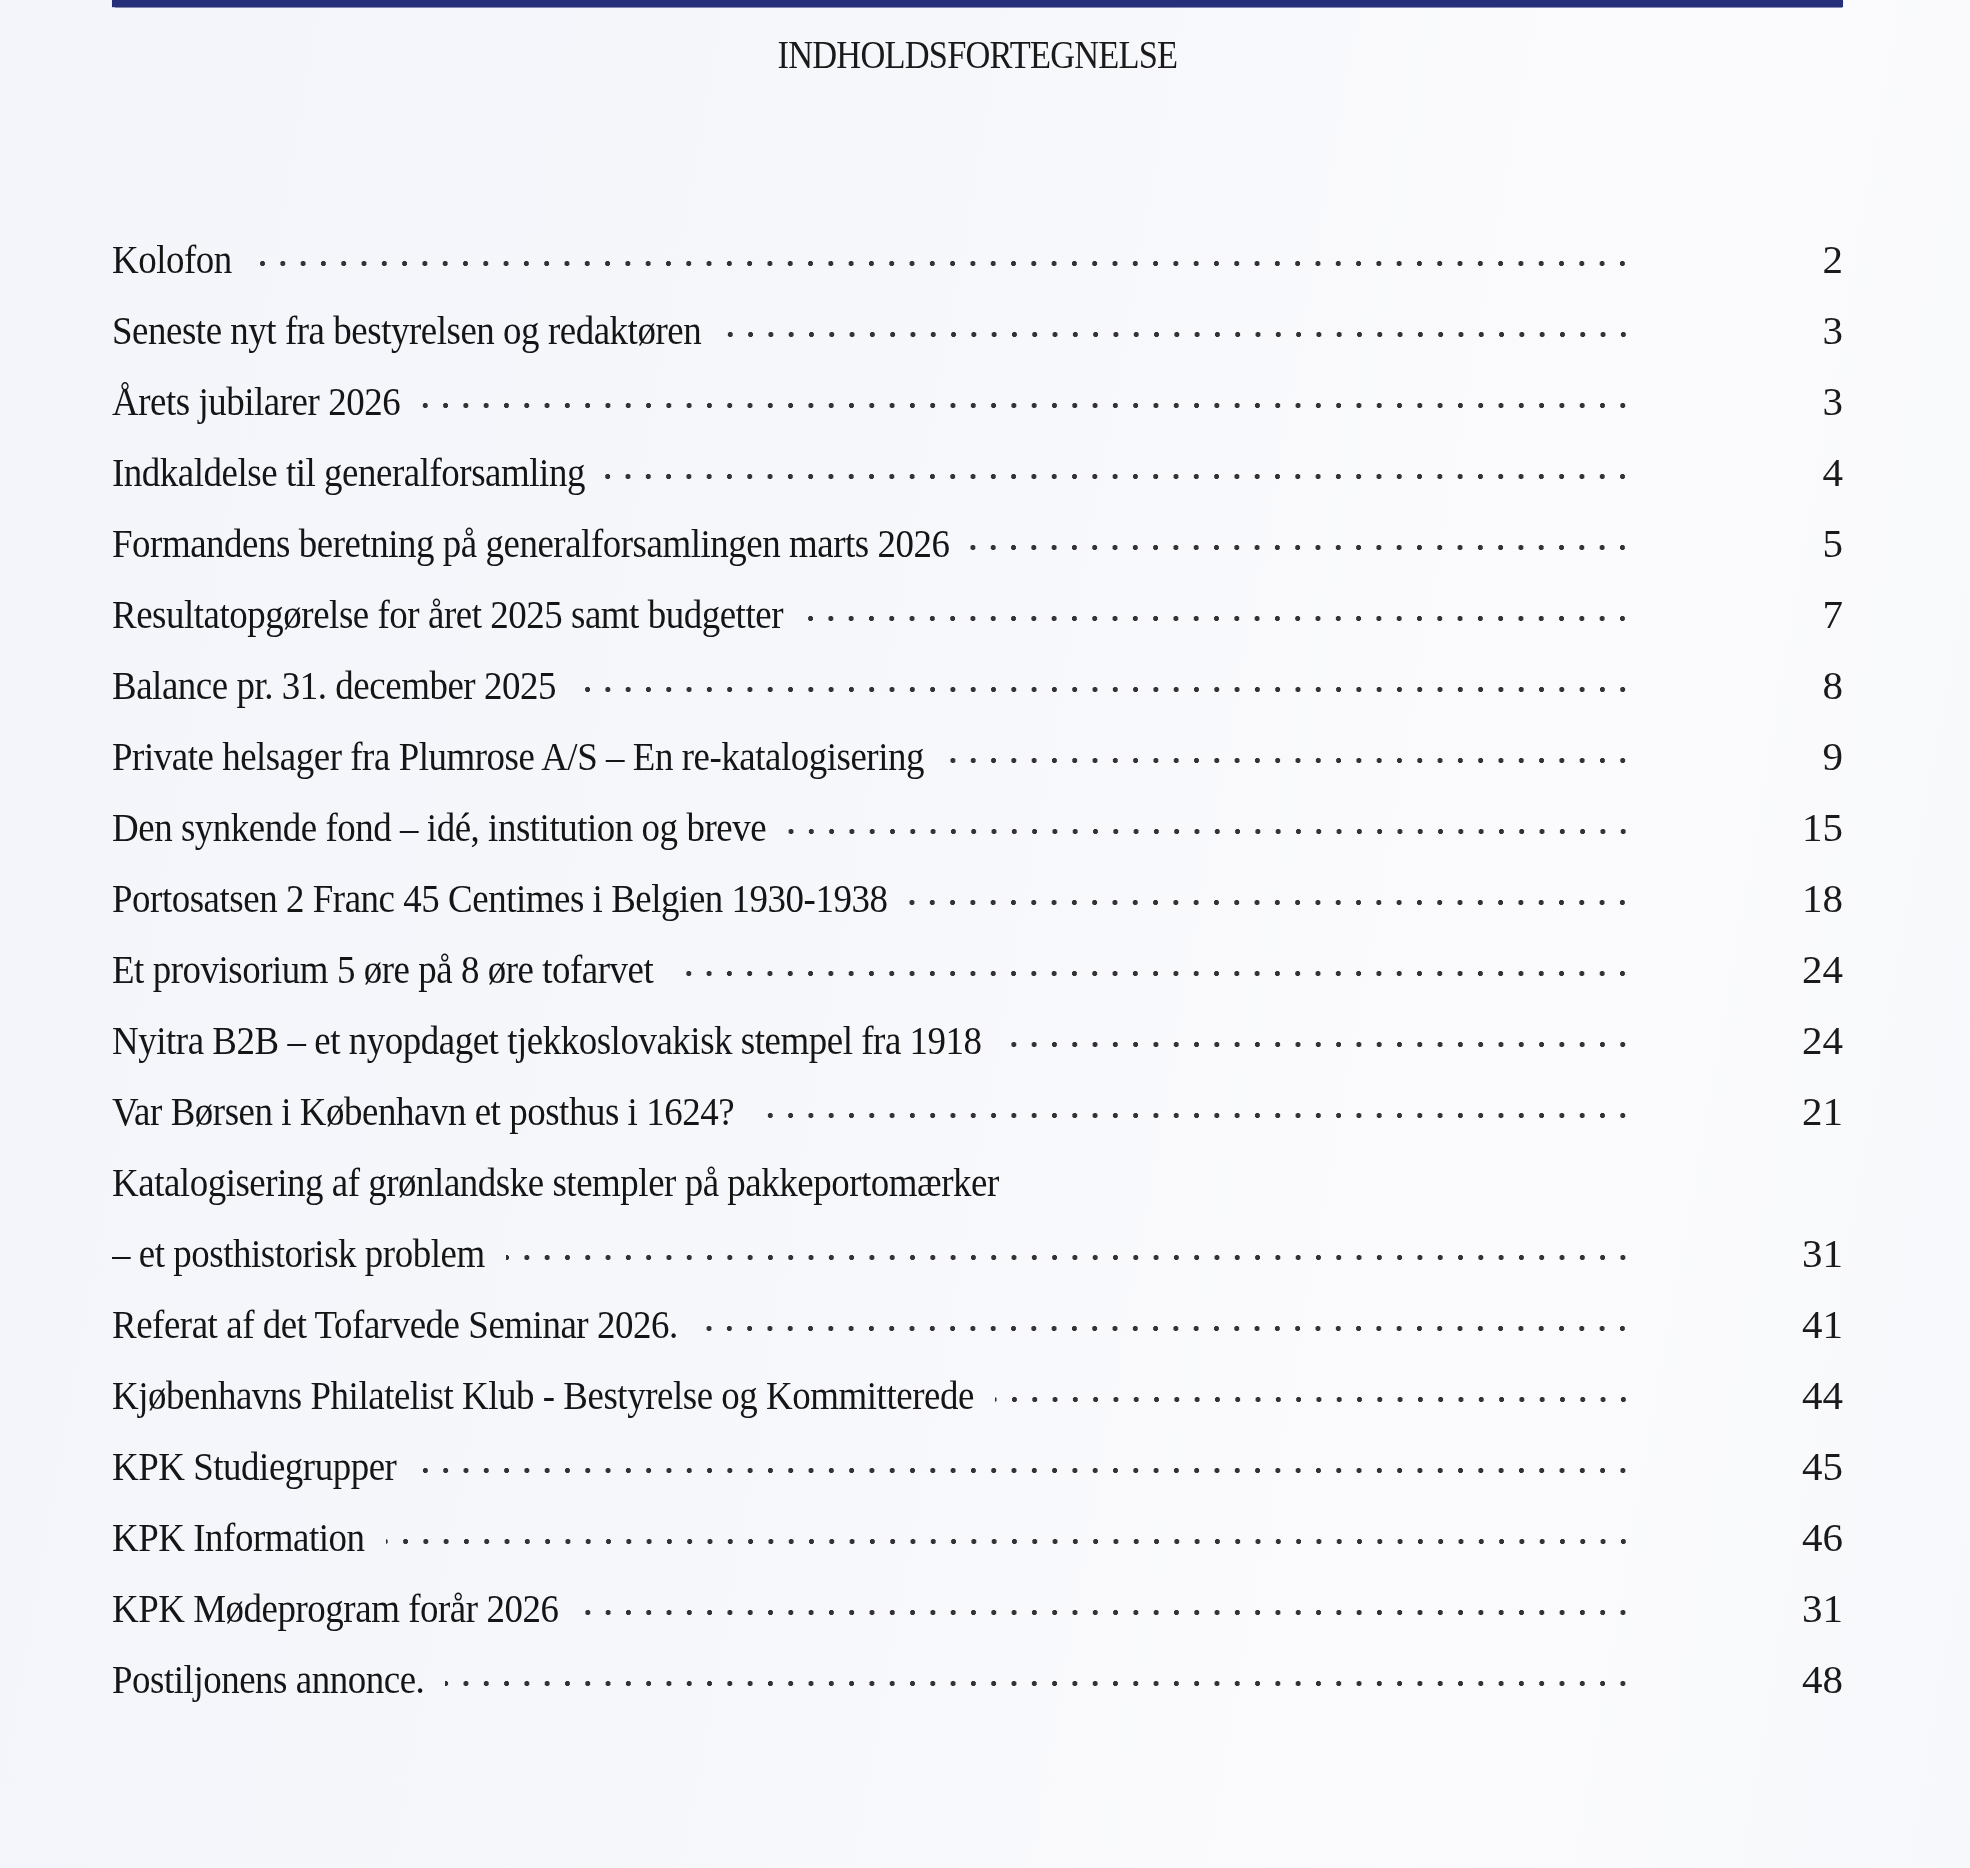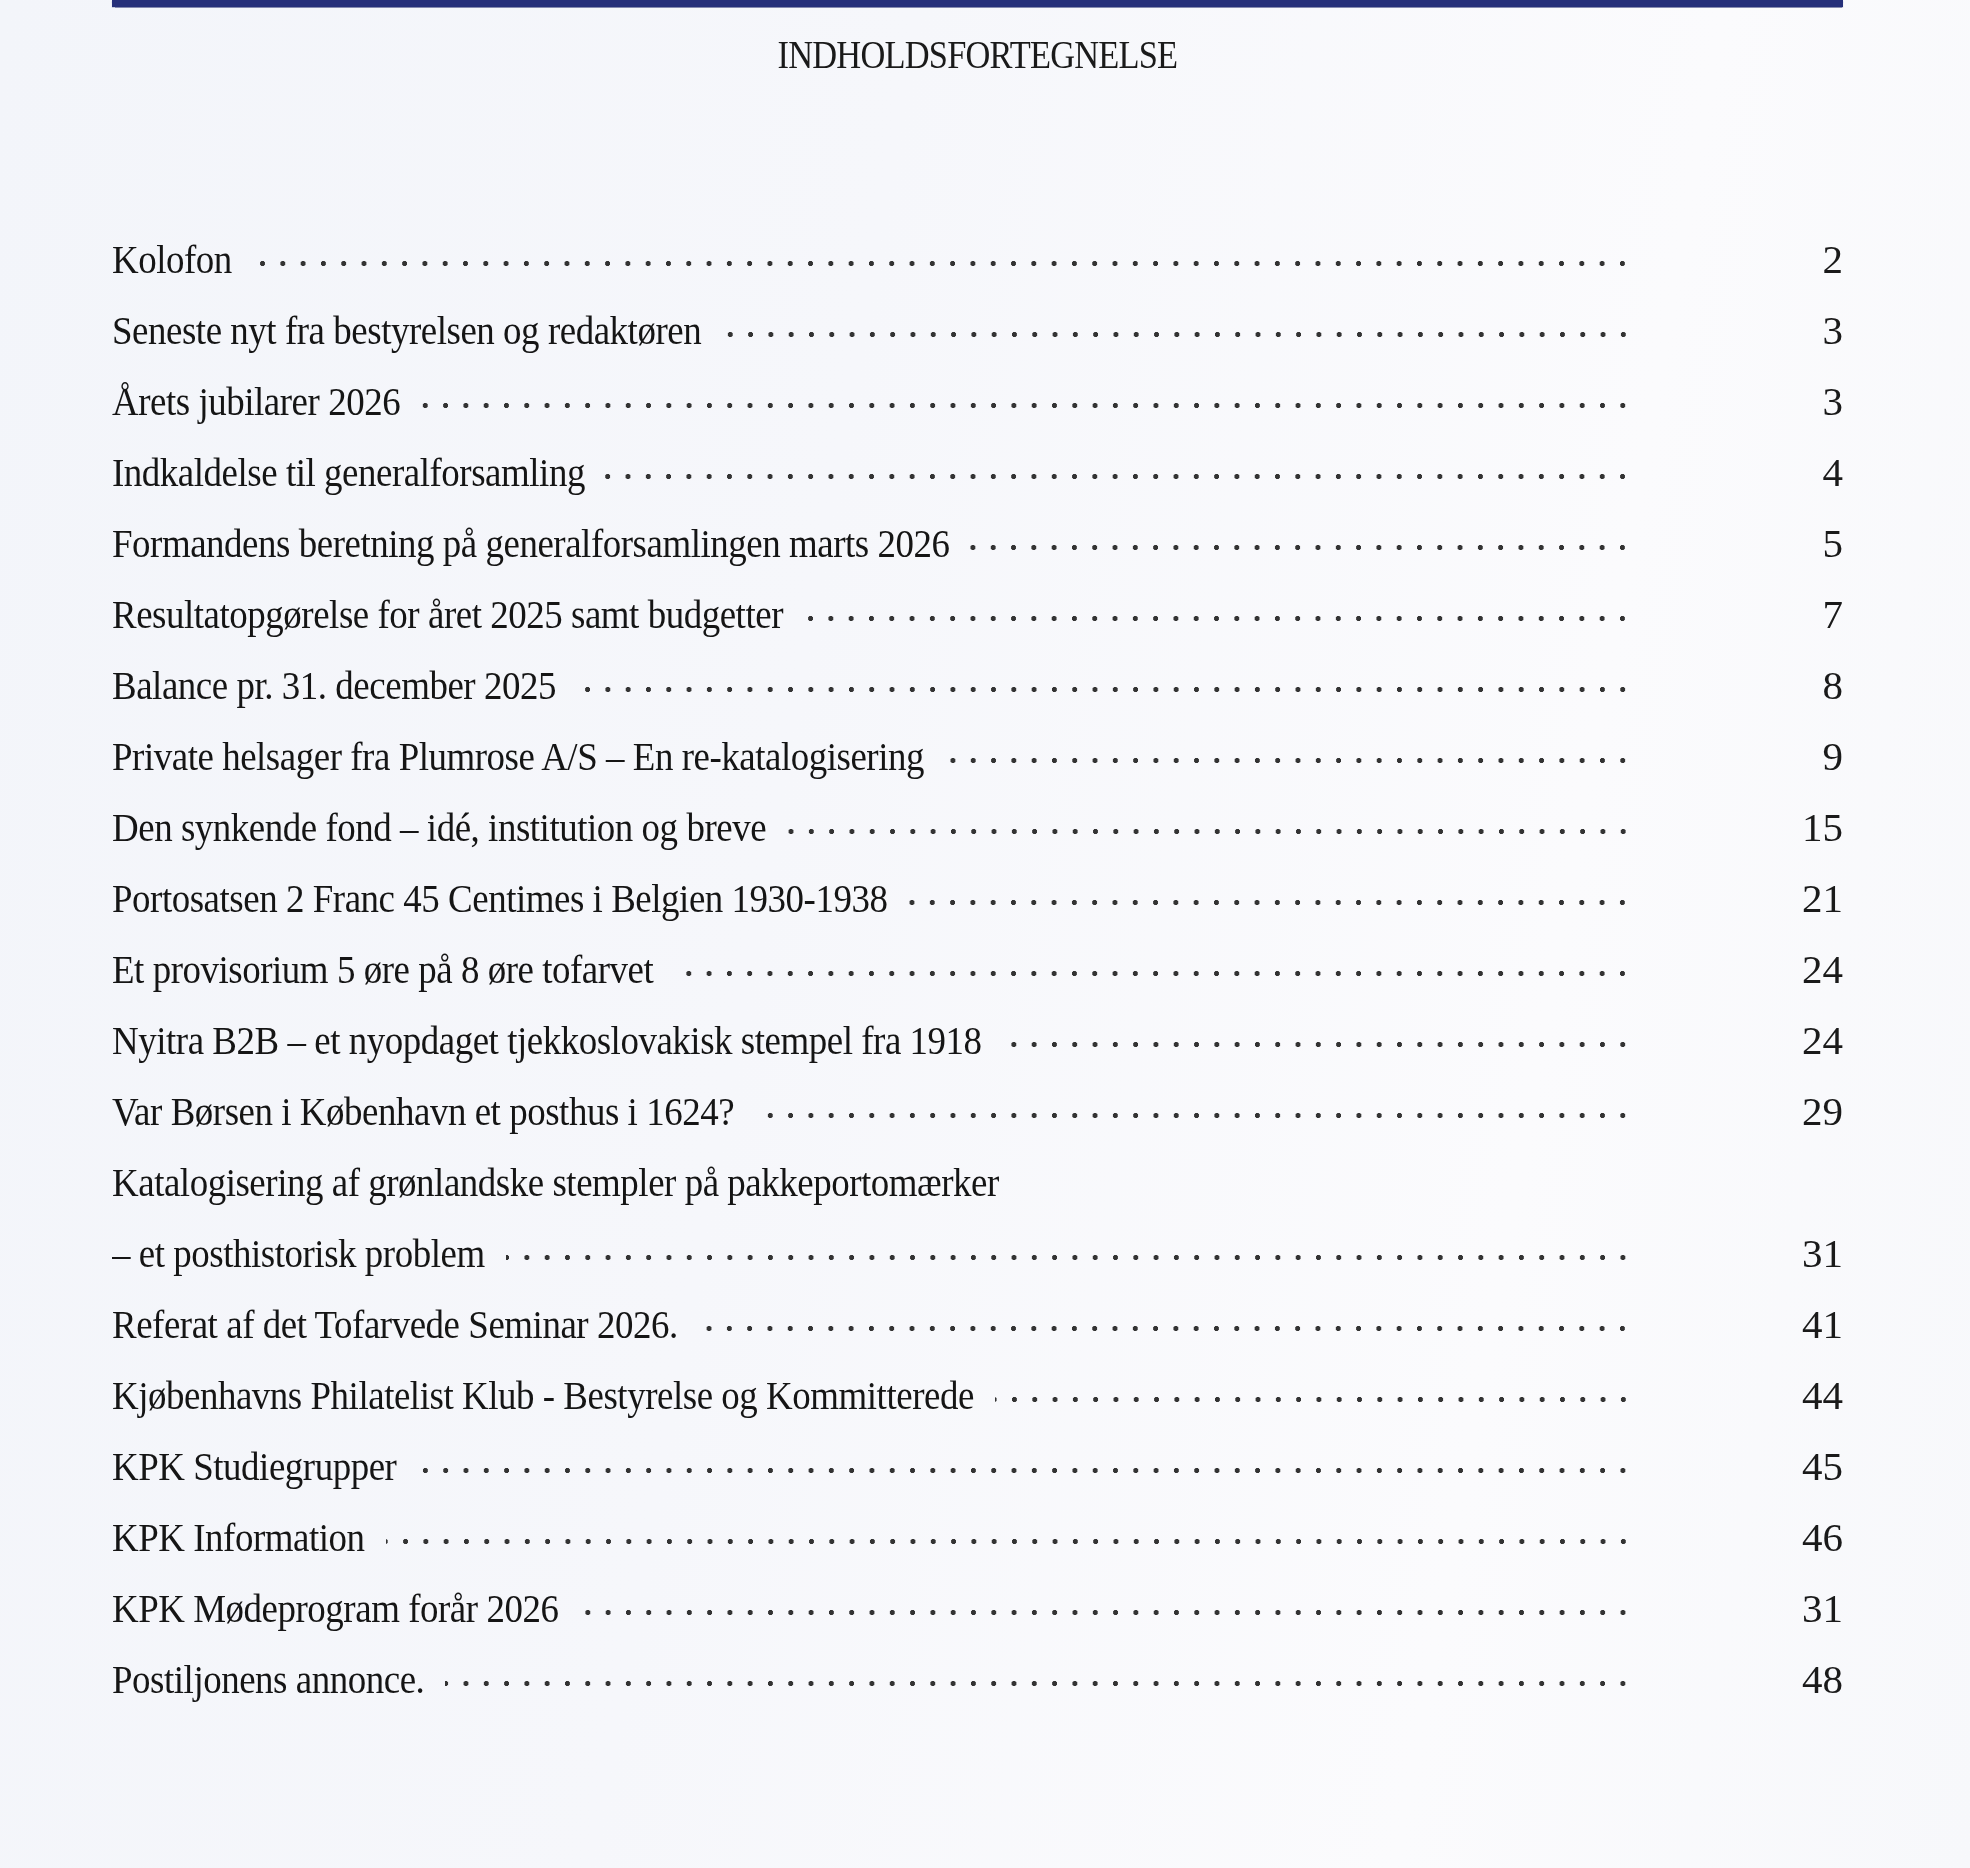--- a/index.html
+++ b/index.html
@@ -155,43 +155,43 @@
         <span class="label" style="margin-right: -73px;">Den synkende fond – idé, institution og breve</span>
         <span class="leader"></span>
       </div>
       <span class="page">15</span>
     </div>
   <div class="row">
       <div class="label-wrap">
         <span class="label" style="margin-right: -87px;">Portosatsen 2 Franc 45 Centimes i Belgien 1930-1938</span>
         <span class="leader"></span>
       </div>
+      <span class="page">18</span>
+    </div>
+  <div class="row">
+      <div class="label-wrap">
+        <span class="label" style="margin-right: -61px;">Et provisorium 5 øre på 8 øre tofarvet</span>
+        <span class="leader"></span>
+      </div>
+      <span class="page">24</span>
+    </div>
+  <div class="row">
+      <div class="label-wrap">
+        <span class="label" style="margin-right: -97px;">Nyitra B2B – et nyopdaget tjekkoslovakisk stempel fra 1918</span>
+        <span class="leader"></span>
+      </div>
+      <span class="page">24</span>
+    </div>
+  <div class="row">
+      <div class="label-wrap">
+        <span class="label" style="margin-right: -70px;">Var Børsen i København et posthus i 1624?</span>
+        <span class="leader"></span>
+      </div>
       <span class="page">21</span>
     </div>
-  <div class="row">
-      <div class="label-wrap">
-        <span class="label" style="margin-right: -61px;">Et provisorium 5 øre på 8 øre tofarvet</span>
-        <span class="leader"></span>
-      </div>
-      <span class="page">24</span>
-    </div>
-  <div class="row">
-      <div class="label-wrap">
-        <span class="label" style="margin-right: -97px;">Nyitra B2B – et nyopdaget tjekkoslovakisk stempel fra 1918</span>
-        <span class="leader"></span>
-      </div>
-      <span class="page">24</span>
-    </div>
-  <div class="row">
-      <div class="label-wrap">
-        <span class="label" style="margin-right: -70px;">Var Børsen i København et posthus i 1624?</span>
-        <span class="leader"></span>
-      </div>
-      <span class="page">29</span>
-    </div>
   <div class="row no-leader">
       <div class="label-wrap">
         <span class="label" style="margin-right: -99px;">Katalogisering af grønlandske stempler på pakkeportomærker</span>
       </div>
       <span class="page"></span>
     </div>
   <div class="row">
       <div class="label-wrap">
         <span class="label" style="margin-right: -41px;">– et posthistorisk problem</span>
         <span class="leader"></span>

